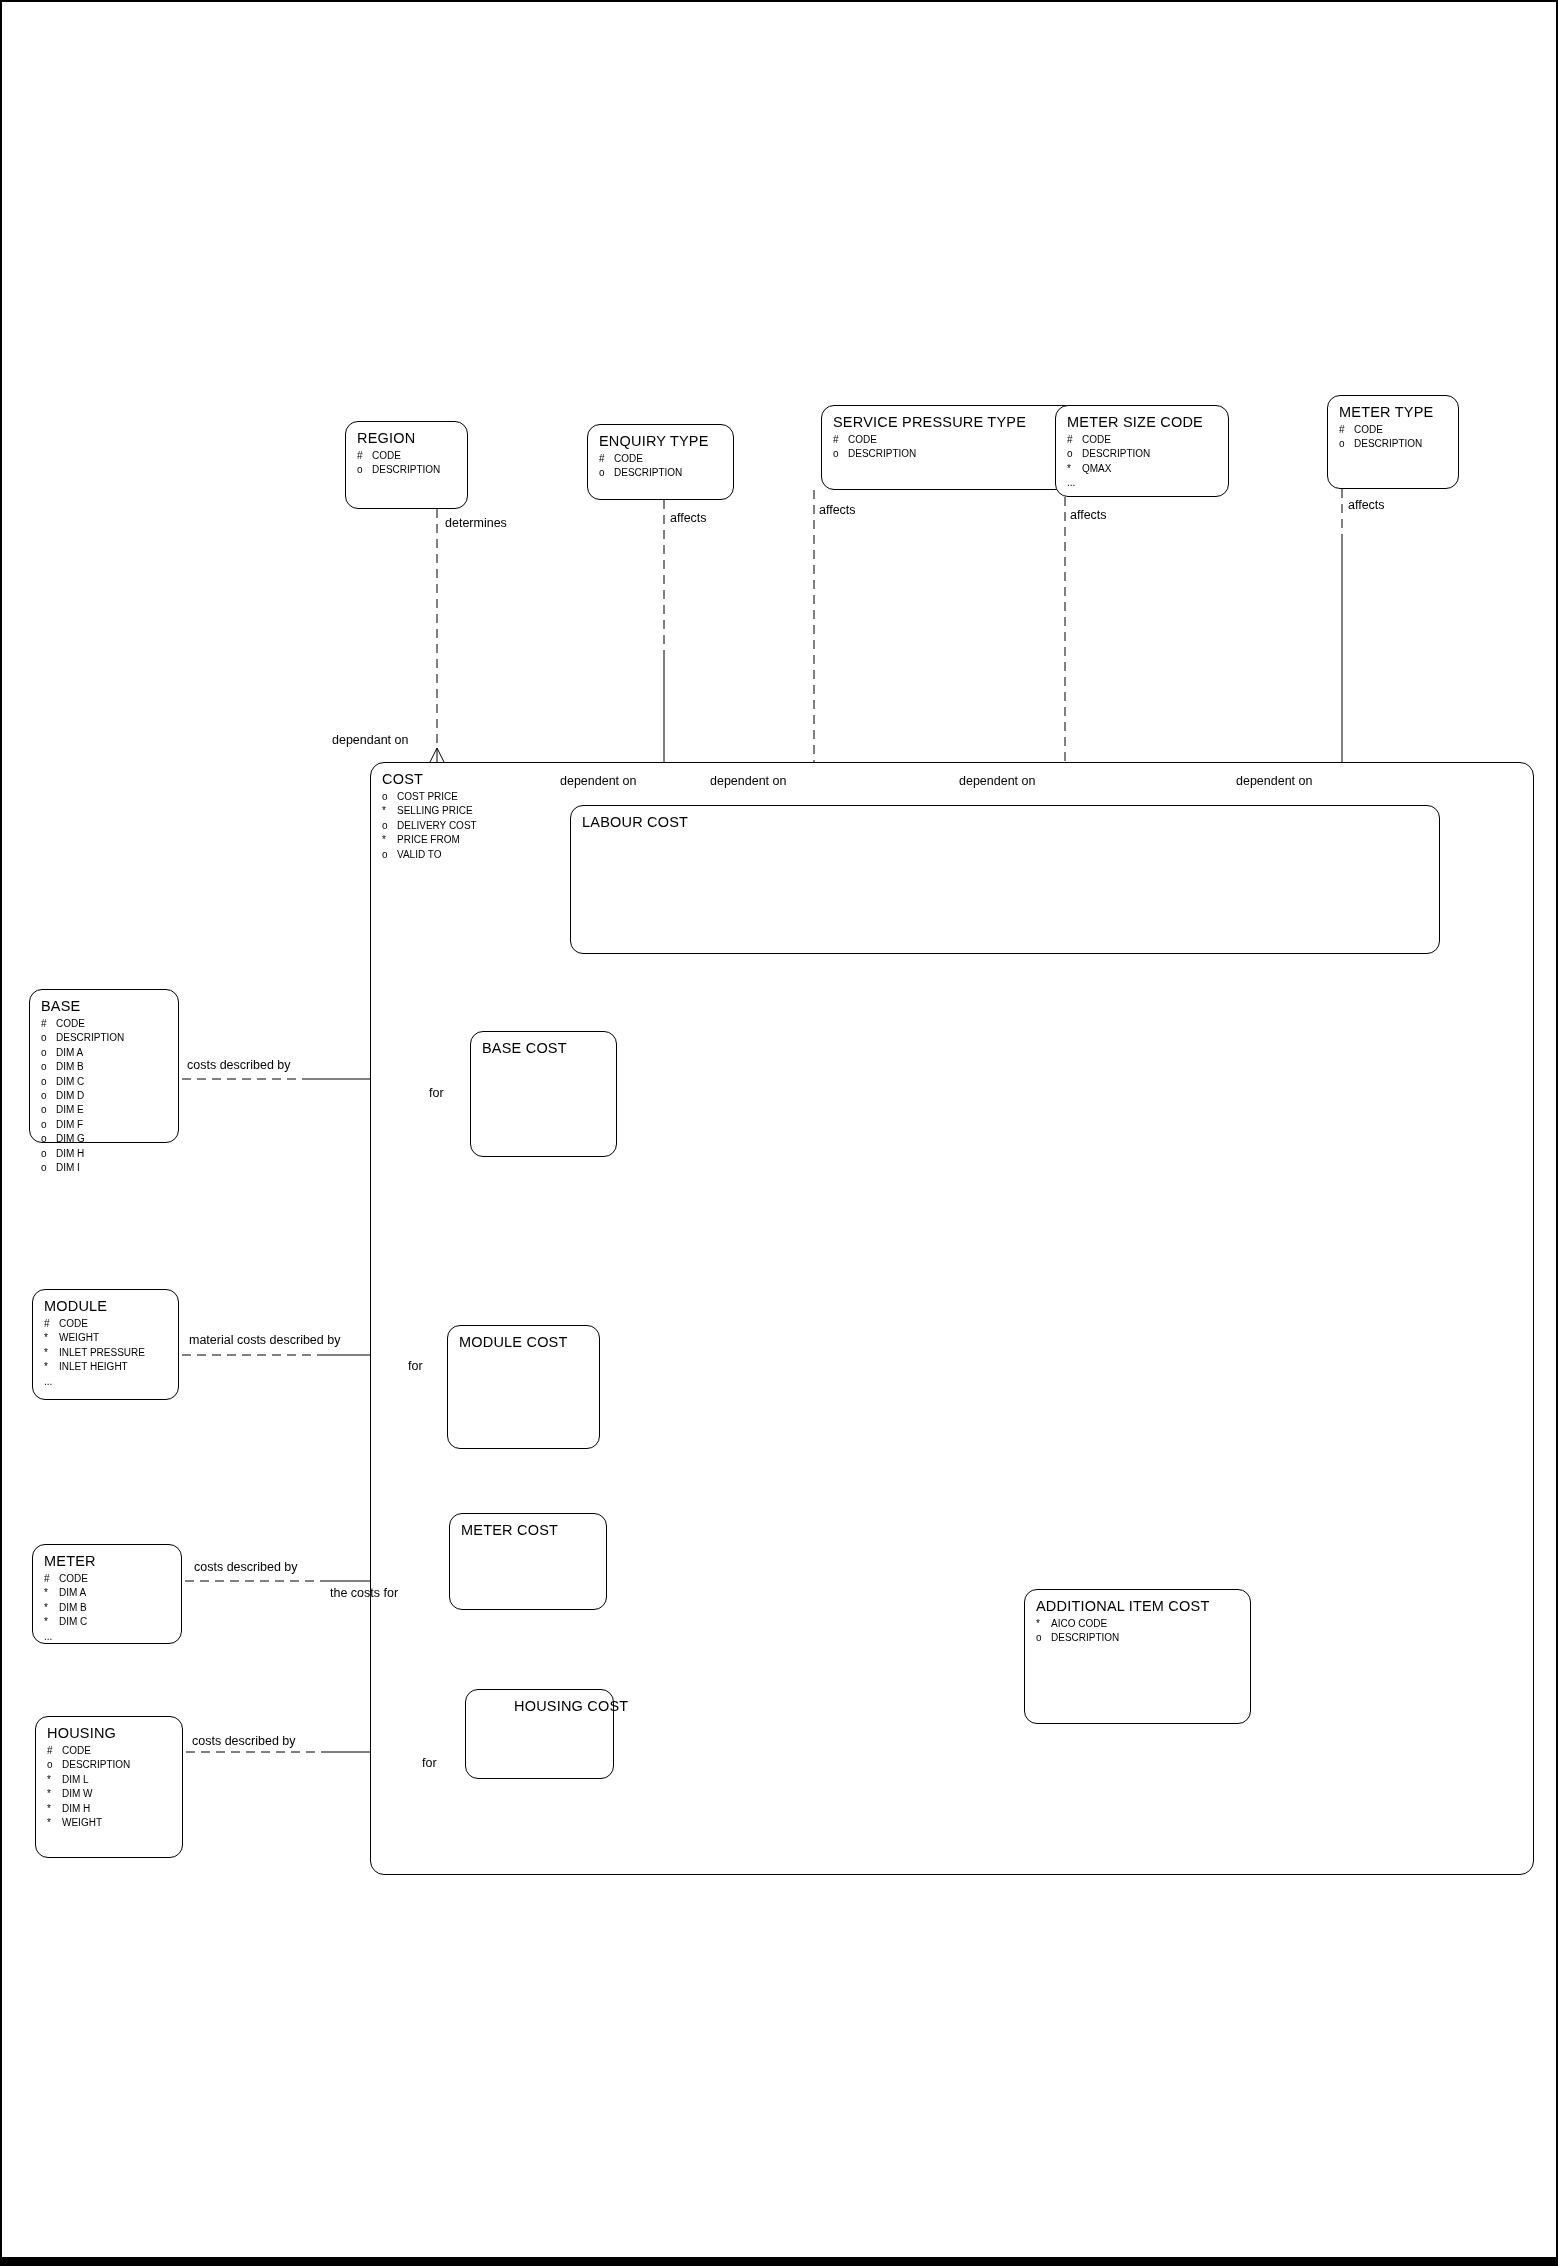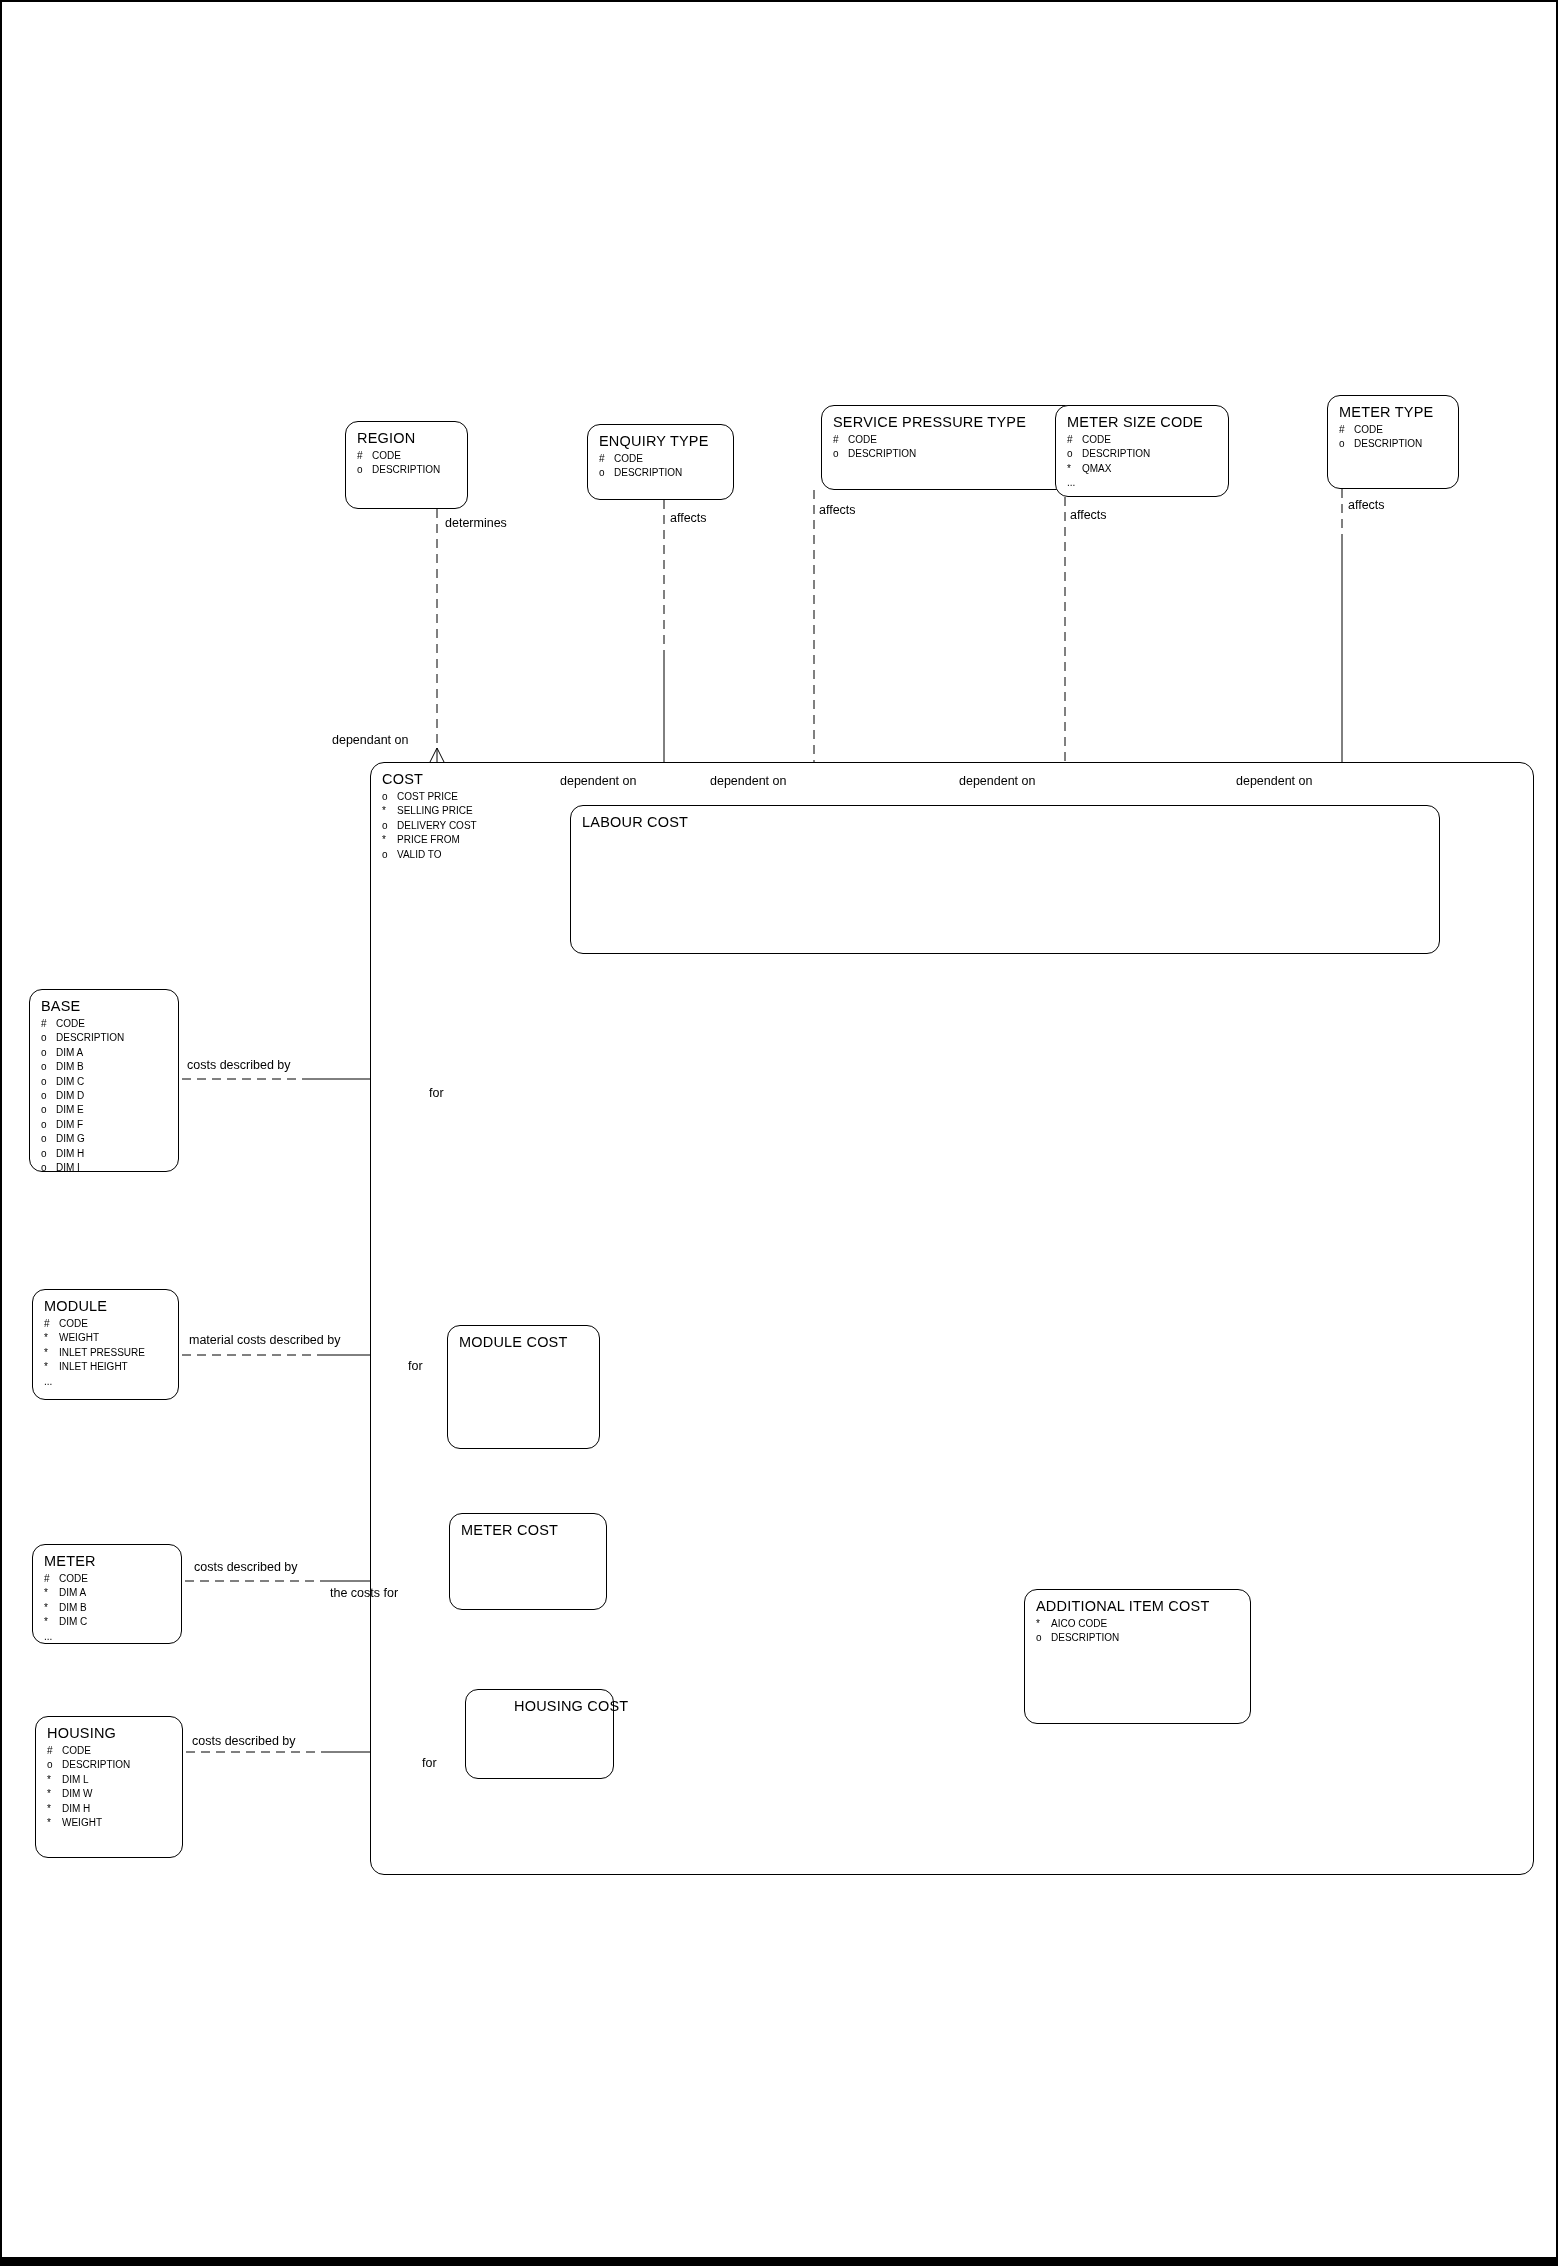--- a/index.html
+++ b/index.html
@@ -33,21 +33,21 @@
   .inner{z-index:2;}
   .rlabel{position:absolute;font-size:12.5px;line-height:14px;white-space:nowrap;z-index:3;background:transparent;}
   
   .e-region{left:343px;top:419px;width:123px;height:88px;}
   .e-enquiry{left:585px;top:422px;width:147px;height:76px;}
   .e-service{left:779px;top:403px;width:260px;height:85px;margin-left:40px;}
   .e-metersize{left:1053px;top:403px;width:174px;height:92px;}
   .e-metertype{left:1325px;top:393px;width:132px;height:94px;}
   .e-cost{left:368px;top:760px;width:1164px;height:1113px;}
   .e-labour{left:568px;top:803px;width:870px;height:149px;}
-  .e-base{left:27px;top:987px;width:150px;height:183px;}
+  .e-base{left:27px;top:987px;width:150px;height:154px;}
   .e-basecost{left:468px;top:1029px;width:147px;height:126px;}
   .e-module{left:30px;top:1287px;width:147px;height:111px;}
   .e-modulecost{left:445px;top:1323px;width:153px;height:124px;}
   .e-meter{left:30px;top:1542px;width:150px;height:100px;}
   .e-metercost{left:447px;top:1511px;width:158px;height:97px;}
   .e-housing{left:33px;top:1714px;width:148px;height:142px;}
   .e-housingcost{left:463px;top:1687px;width:149px;height:90px;padding-left:48px;}
   .e-aico{left:1022px;top:1587px;width:227px;height:135px;}
   
   .l-determines{left:443px;top:514px;}
@@ -160,20 +160,23 @@
     <div class="attrs">
         <div class="attr"><span class="m">#</span><span>CODE</span></div>
         <div class="attr"><span class="m">o</span><span>DESCRIPTION</span></div>
       </div>
   </div>
 
   <div class="ent inner e-labour">
     <div class="ent-title">LABOUR COST</div>
   </div>
 
+  <div class="ent inner e-basecost">
+    <div class="ent-title">BASE COST</div>
+  </div>
 
   <div class="ent inner e-modulecost">
     <div class="ent-title">MODULE COST</div>
   </div>
 
   <div class="ent inner e-metercost">
     <div class="ent-title">METER COST</div>
   </div>
 
   <div class="ent inner e-housingcost">

